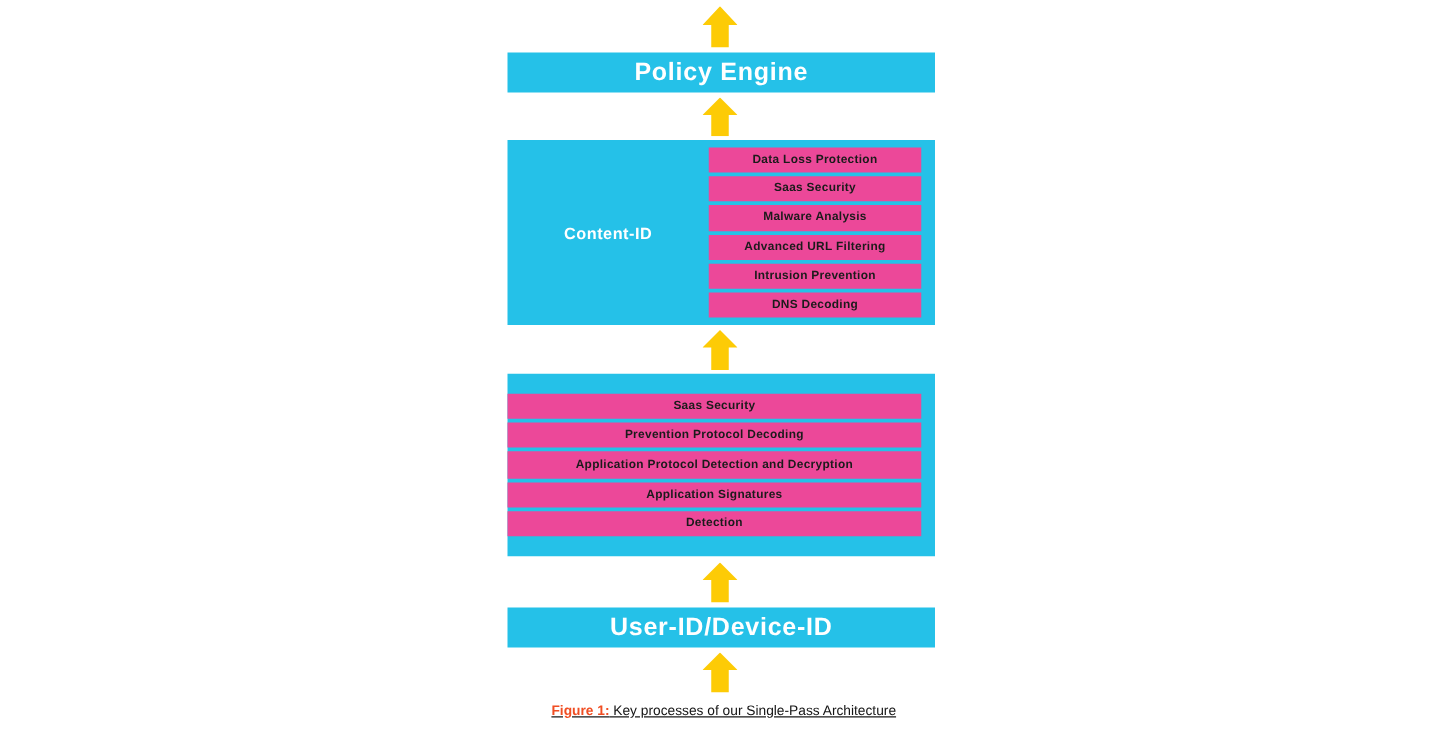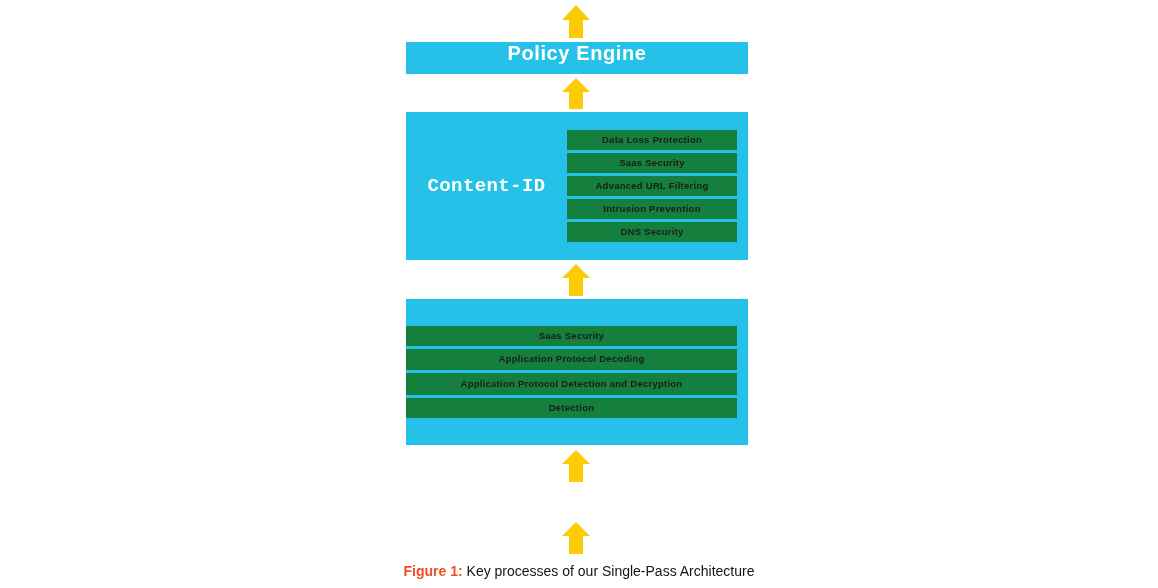--- a/index.html
+++ b/index.html
@@ -33,20 +33,21 @@
   .band-title {
     color: #ffffff;
     font-weight: bold;
     letter-spacing: 0.2px;
     white-space: nowrap;
   }
 
   
   .bar {
     display: flex;
+    align-items: center;
     justify-content: center;
   }
   .bar .band-title {
     font-size: 20px;
     letter-spacing: 0.6px;
   }
 
   
   .stage {
     display: flex;
@@ -54,33 +55,32 @@
   }
   .stage-label {
     width: 161px;
     flex: 0 0 161px;
     text-align: center;
     display: flex;
     align-items: center;
     justify-content: center;
   }
   .stage-label .band-title {
-    font-size: 19px;
+    font-size: 13px;
     letter-spacing: 0.4px;
-    font-family: Liberation Mono, monospace;
   }
   .stage-items {
     flex: 1 1 auto;
     display: flex;
     flex-direction: column;
     justify-content: center;
     padding-right: 11px;
   }
   .chip {
-    background: #15803d;
+    background: #ec4899;
     color: #1b1b1b;
     font-size: 9.5px;
     font-weight: bold;
     text-align: center;
     letter-spacing: 0.25px;
     line-height: 1.28;
     padding: 4px 4px;
     box-sizing: border-box;
   }
   .chip + .chip {
@@ -98,24 +98,25 @@
   }
   .arrow svg { display: block; width: 100%; height: 100%; }
 
   
   #caption {
     position: absolute;
     left: 0;
     right: 0;
     top: 563px;
     text-align: center;
-    font-size: 14px;
+    font-size: 11px;
     color: #1b1b1b;
     font-family: "Liberation Sans", sans-serif;
     white-space: nowrap;
+    text-decoration: underline;
   }
   #caption .cap-label {
     color: #f04e23;
     font-weight: bold;
   }
   #caption .cap-text {
     font-weight: normal;
     color: #141414;
   }
 </style>
@@ -140,47 +141,52 @@
     </svg>
   </div>
 
   <div class="band stage" style="top:112px; height:148px;">
     <div class="stage-label">
       <span class="band-title">Content-ID</span>
     </div>
     <div class="stage-items">
       <div class="chip">Data Loss Protection</div>
       <div class="chip">Saas Security</div>
+      <div class="chip">Malware Analysis</div>
       <div class="chip">Advanced URL Filtering</div>
       <div class="chip">Intrusion Prevention</div>
-      <div class="chip">DNS Security</div>
+      <div class="chip">DNS Decoding</div>
     </div>
   </div>
 
   <div class="arrow" style="top:264px; height:32px;">
     <svg viewBox="0 0 28 32" preserveAspectRatio="none" aria-hidden="true">
       <polygon points="14,0 28,14 21,14 21,32 7,32 7,14 0,14" fill="#fdcb06"></polygon>
     </svg>
   </div>
 
   <div class="band stage" style="top:299px; height:146px;">
     <div class="stage-items">
       <div class="chip">Saas Security</div>
-      <div class="chip">Application Protocol Decoding</div>
+      <div class="chip">Prevention Protocol Decoding</div>
       <div class="chip tall">Application Protocol Detection and Decryption</div>
+      <div class="chip">Application Signatures</div>
       <div class="chip">Detection</div>
     </div>
   </div>
 
   <div class="arrow" style="top:450px; height:32px;">
     <svg viewBox="0 0 28 32" preserveAspectRatio="none" aria-hidden="true">
       <polygon points="14,0 28,14 21,14 21,32 7,32 7,14 0,14" fill="#fdcb06"></polygon>
     </svg>
   </div>
 
+  <div class="band bar" style="top:486px; height:32px;">
+    <span class="band-title">User-ID/Device-ID</span>
+  </div>
 
   <div class="arrow" style="top:522px; height:32px;">
     <svg viewBox="0 0 28 32" preserveAspectRatio="none" aria-hidden="true">
       <polygon points="14,0 28,14 21,14 21,32 7,32 7,14 0,14" fill="#fdcb06"></polygon>
     </svg>
   </div>
 
   <div id="caption">
     <span class="cap-label">Figure 1:</span><span class="cap-text"> Key processes of our Single-Pass Architecture</span>
   </div>

